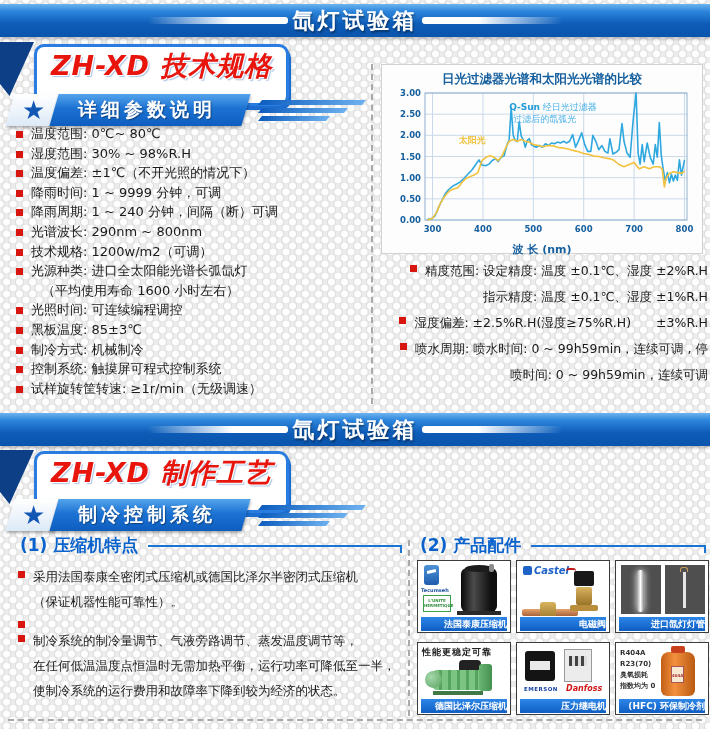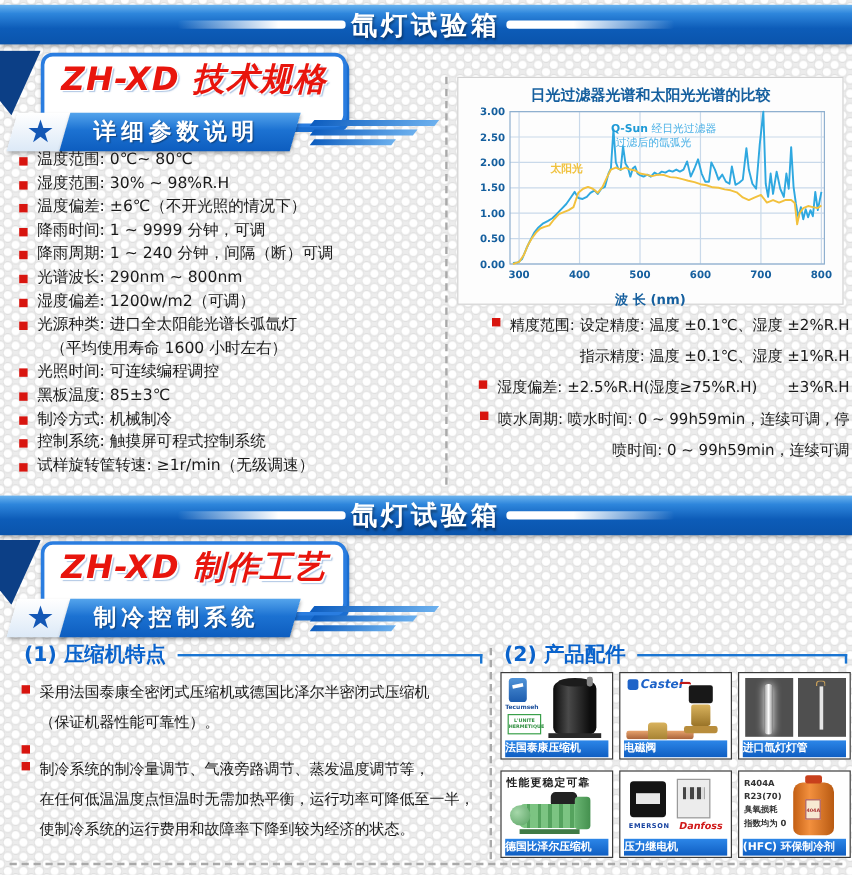--- a/index.html
+++ b/index.html
@@ -92,21 +92,21 @@
   
   #product-grid{
     position:absolute; left:417px; top:560px; width:292px;
     display:grid; grid-template-columns:repeat(3,94px); gap:9px 5px;
   }
   .pcard{ background:#fff; border:1px solid #3c3c3c; height:73px; position:relative; }
   .pcard .art{ position:absolute; inset:1px 1px 16px 1px; overflow:hidden; }
   .plabel{
     position:absolute; left:3px; right:3px; bottom:1px; height:14px; line-height:14px;
     background:linear-gradient(180deg,#2c86e8,#0f5ec2); color:#fff;
-    font-size:9px; font-weight:bold; text-align:left; white-space:nowrap;
+    font-size:9px; font-weight:bold; text-align:right; white-space:nowrap;
   }
   .abs{ position:absolute; }
   
   .t-logo{ left:5px; top:3px; width:15px; height:20px; background:linear-gradient(180deg,#4f93d8,#1d5cae); border-radius:3px;}
   .t-logo::after{content:""; position:absolute; left:3px; top:5px; width:9px; height:3px; background:#fff; transform:rotate(-12deg);}
   .t-name{ left:2px; top:25px; font-size:5px; color:#1b4f9c; font-weight:bold;}
   .uh-logo{ left:4px; top:33px; width:28px; height:17px; border:1px solid #3aa04a; font-size:4px; color:#2f8f3f; text-align:center; line-height:5px; padding-top:2px; font-weight:bold;}
   .comp-black{ left:42px; top:6px; width:36px; height:44px; border-radius:6px;
     background:linear-gradient(90deg,#0a0a0a,#4a4a4a 35%,#0d0d0d 85%);}
   .comp-black::before{content:""; position:absolute; left:4px; top:-3px; width:28px; height:7px; border-radius:50%; background:#1c1c1c;}
@@ -182,37 +182,37 @@
     <div class="row ind0">
       <span class="sq"></span>
       <span>温度范围: 0℃~ 80℃</span>
     </div>
     <div class="row ind0">
       <span class="sq"></span>
       <span>湿度范围: 30% ~ 98%R.H</span>
     </div>
     <div class="row ind0">
       <span class="sq"></span>
-      <span>温度偏差: ±6℃（不开光照的情况下）</span>
+      <span>温度偏差: ±1℃（不开光照的情况下）</span>
     </div>
     <div class="row ind0">
       <span class="sq"></span>
       <span>降雨时间: 1 ~ 9999 分钟，可调</span>
     </div>
     <div class="row ind0">
       <span class="sq"></span>
       <span>降雨周期: 1 ~ 240 分钟，间隔（断）可调</span>
     </div>
     <div class="row ind0">
       <span class="sq"></span>
       <span>光谱波长: 290nm ~ 800nm</span>
     </div>
     <div class="row ind0">
       <span class="sq"></span>
-      <span>湿度偏差: 1200w/m2（可调）</span>
+      <span>技术规格: 1200w/m2（可调）</span>
     </div>
     <div class="row ind0">
       <span class="sq"></span>
       <span>光源种类: 进口全太阳能光谱长弧氙灯</span>
     </div>
     <div class="row ind4">
       <span>（平均使用寿命 1600 小时左右）</span>
     </div>
     <div class="row ind0">
       <span class="sq"></span>

